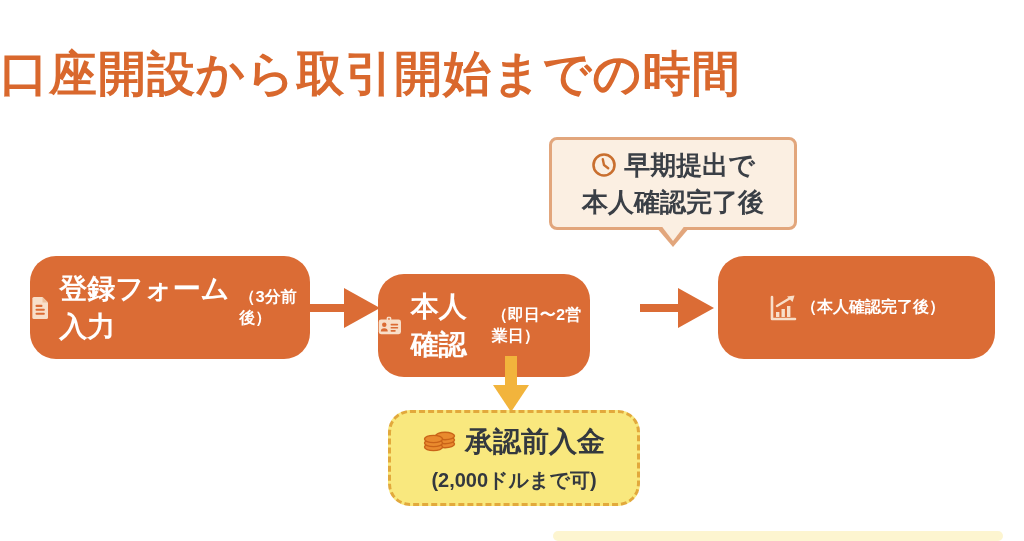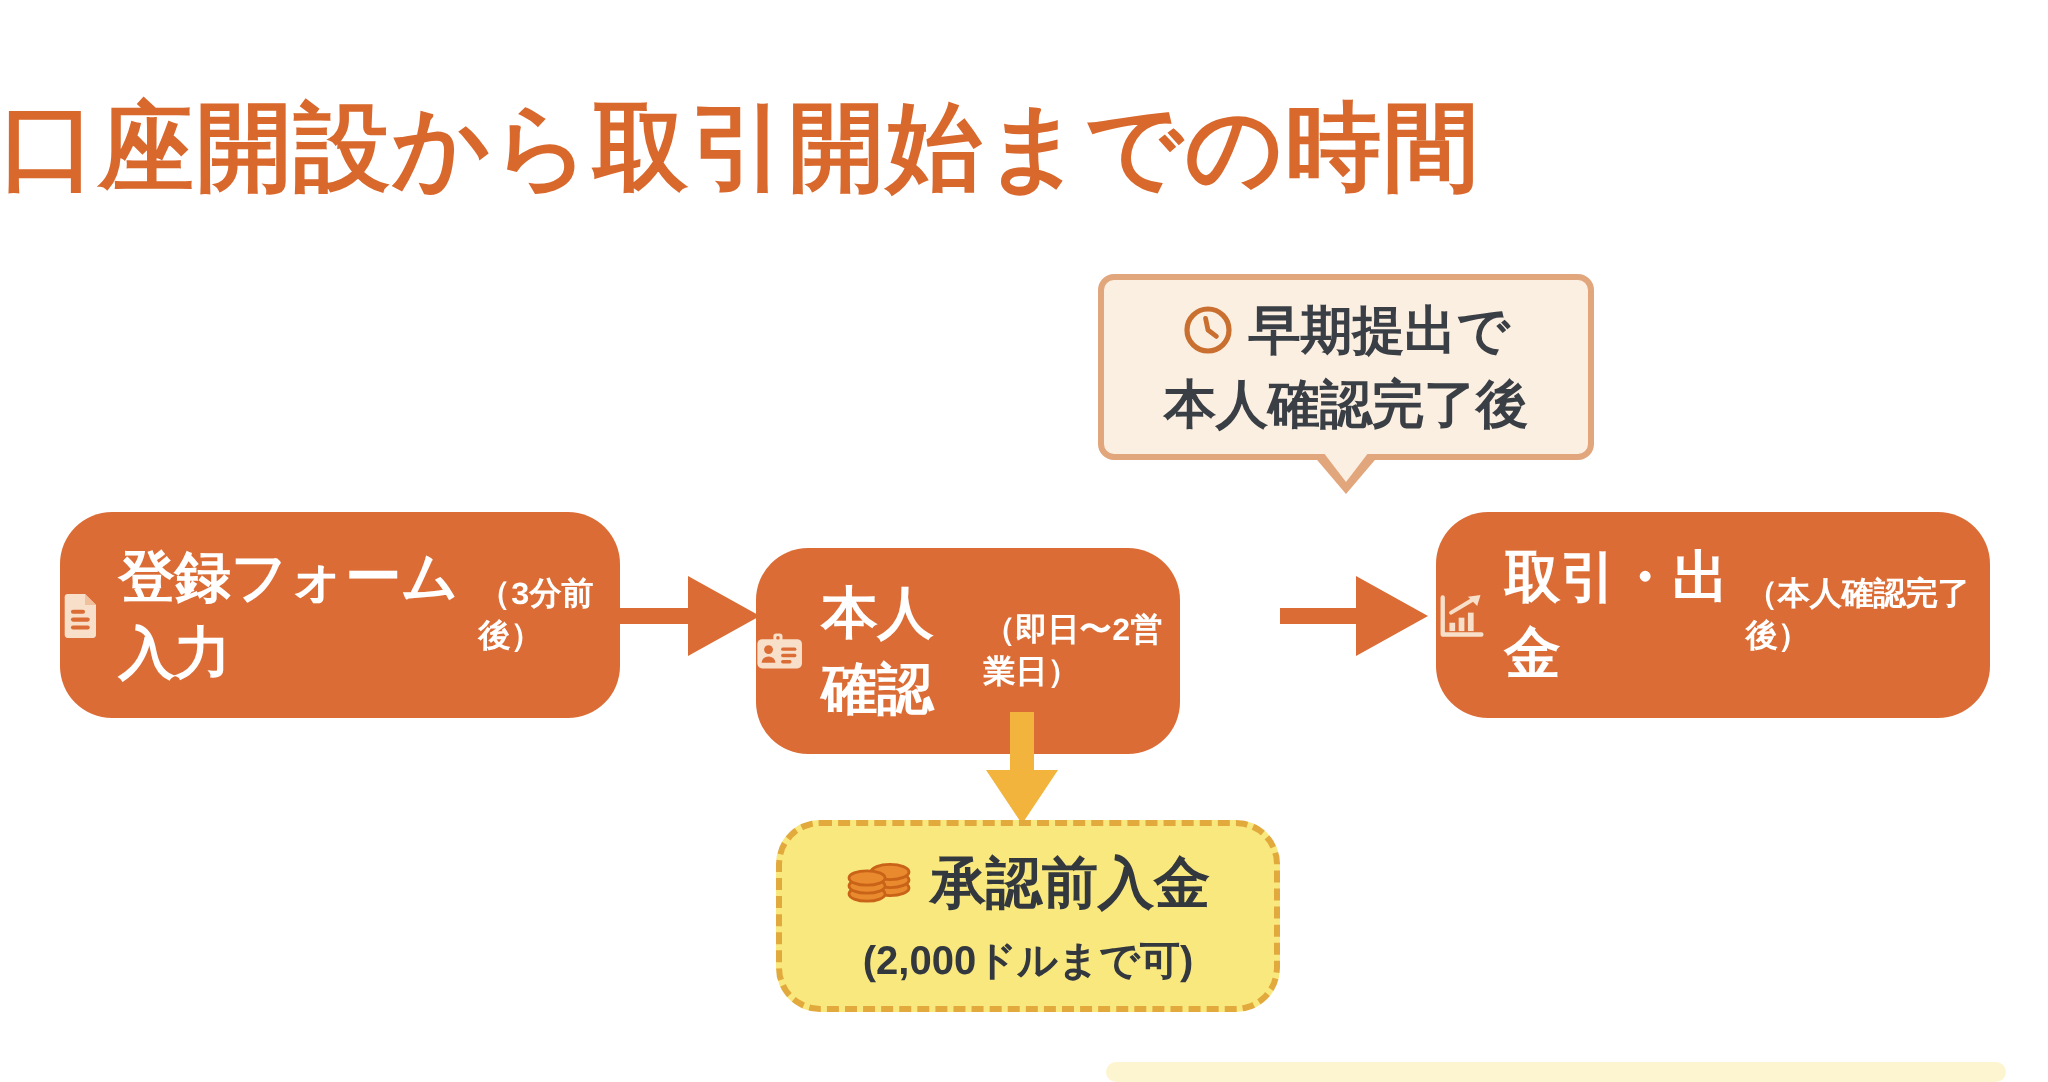--- a/index.html
+++ b/index.html
@@ -129,21 +129,20 @@
   <div class="step step3">
     <div class="step-line1">
       <svg width="30" height="30" viewBox="0 0 30 30">
         <polyline points="4,4 4,26 27,26" fill="none" stroke="#F8DFC9" stroke-width="2.6" stroke-linecap="round" stroke-linejoin="round"></polyline>
         <rect x="8" y="19" width="3.4" height="5" fill="#F8DFC9"></rect>
         <rect x="13.5" y="16" width="3.4" height="8" fill="#F8DFC9"></rect>
         <rect x="19" y="13" width="3.4" height="11" fill="#F8DFC9"></rect>
         <line x1="9" y1="13" x2="21.5" y2="5.5" stroke="#F8DFC9" stroke-width="2.4" stroke-linecap="round"></line>
         <polygon points="26.5,2.5 19,3.5 24.5,9" fill="#F8DFC9"></polygon>
       </svg>
-      <span>取引・出金</span>
     </div>
     <div class="step-line2">（本人確認完了後）</div>
   </div>
 
   <svg class="arrow-down" width="38" height="58" viewBox="0 0 38 58">
     <rect x="13" y="0" width="12" height="33" fill="#F2B43C"></rect>
     <polygon points="1,29 37,29 19,56" fill="#F2B43C"></polygon>
   </svg>
 
   <div class="note">

